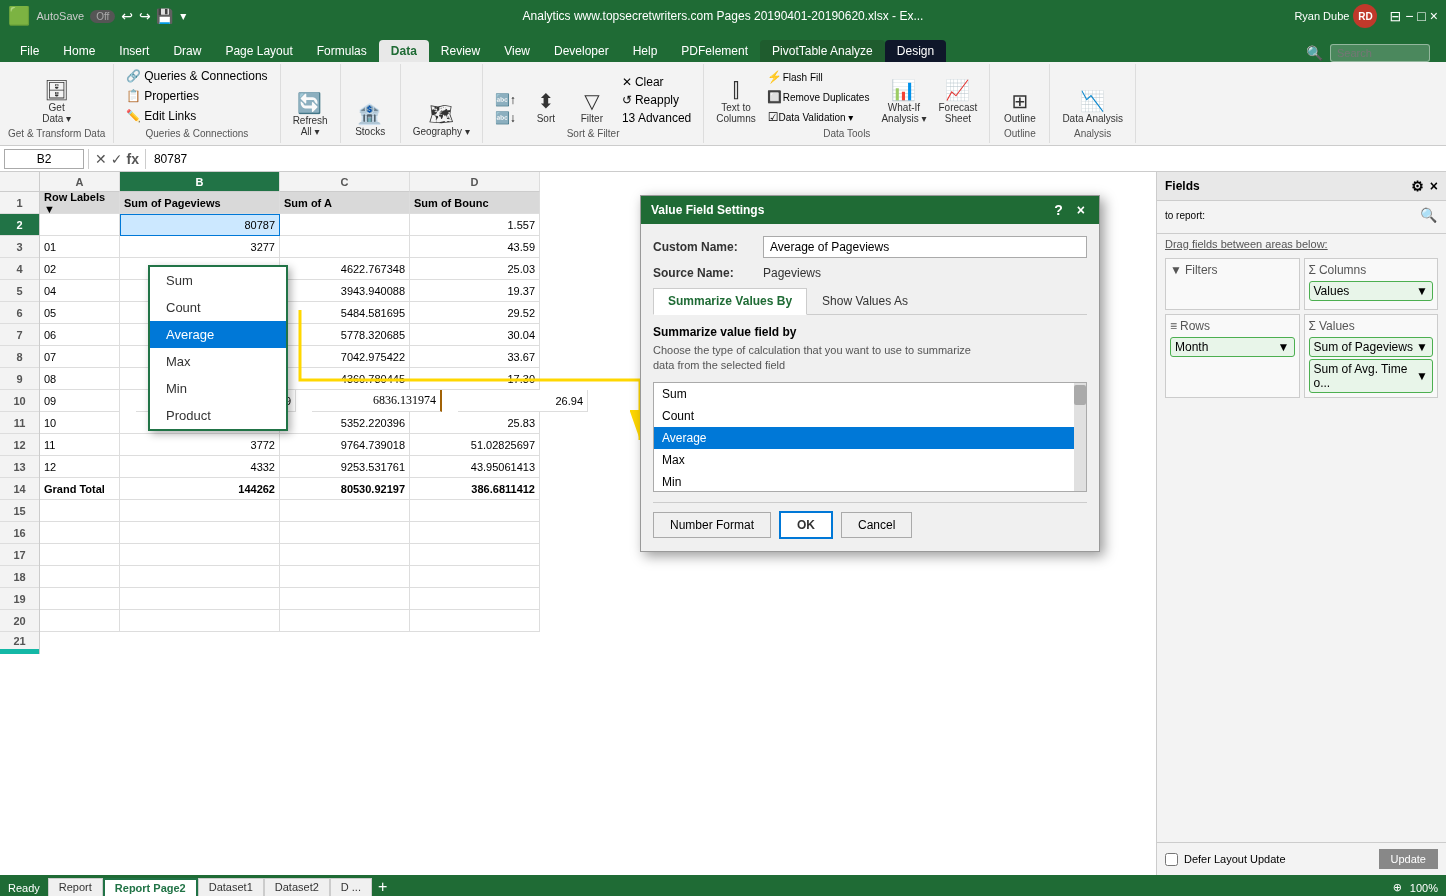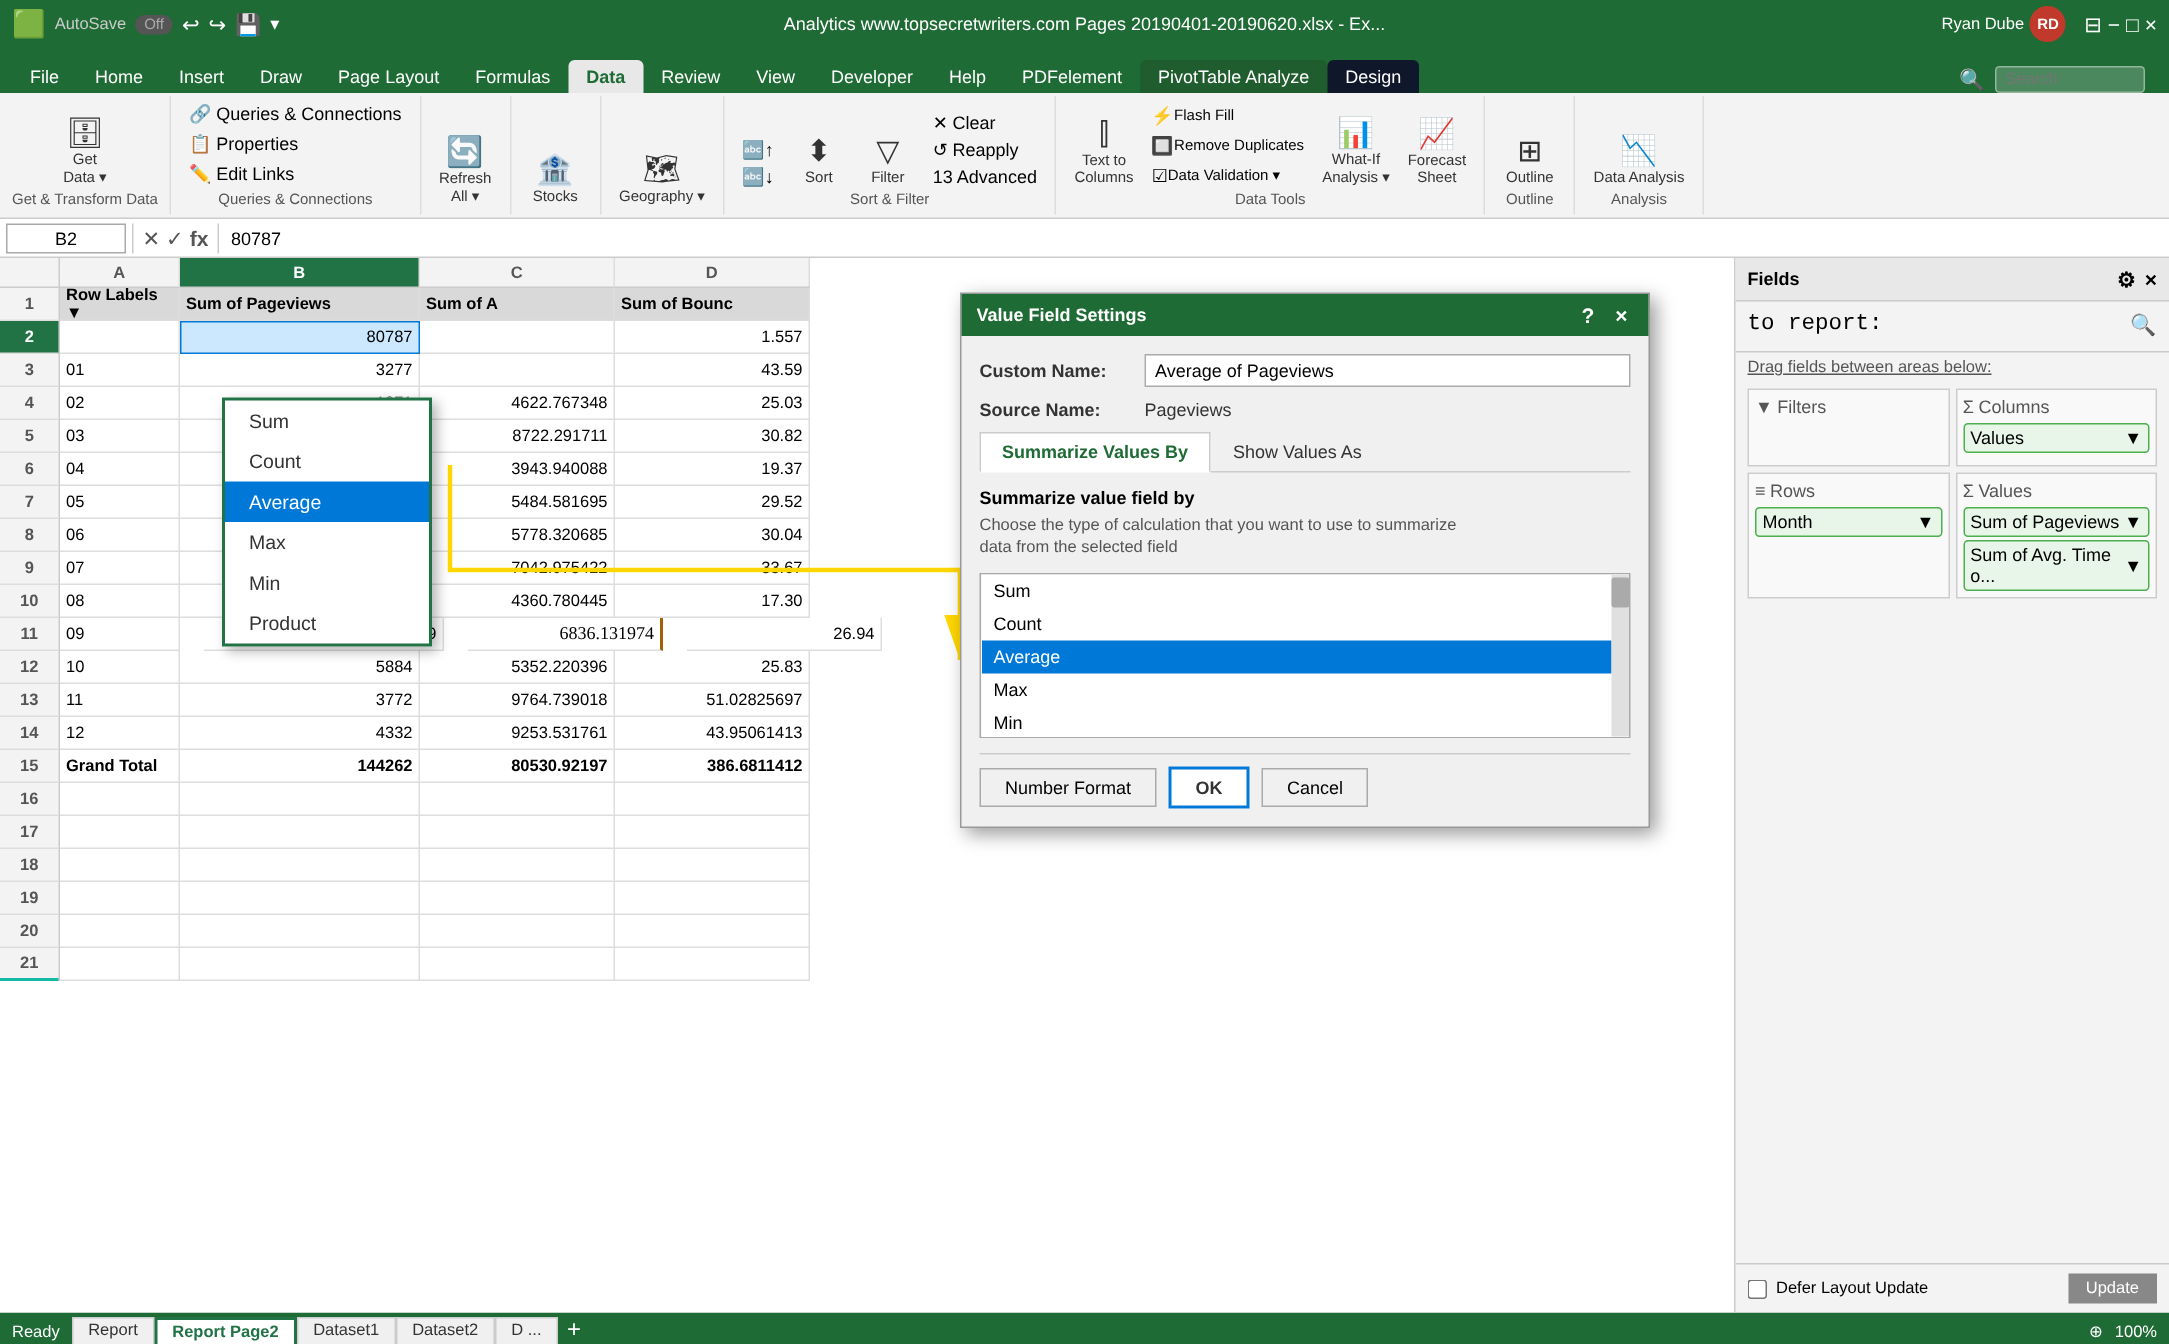--- a/index.html
+++ b/index.html
@@ -497,21 +497,21 @@
         <div style="height:22px;border-bottom:1px solid #ddd;display:flex;align-items:center;justify-content:center;font-size:11px;color:#555;font-weight:bold;">11</div>
         <div style="height:22px;border-bottom:1px solid #ddd;display:flex;align-items:center;justify-content:center;font-size:11px;color:#555;font-weight:bold;">12</div>
         <div style="height:22px;border-bottom:1px solid #ddd;display:flex;align-items:center;justify-content:center;font-size:11px;color:#555;font-weight:bold;">13</div>
         <div style="height:22px;border-bottom:1px solid #ddd;display:flex;align-items:center;justify-content:center;font-size:11px;color:#555;font-weight:bold;">14</div>
         <div style="height:22px;border-bottom:1px solid #ddd;display:flex;align-items:center;justify-content:center;font-size:11px;color:#555;font-weight:bold;">15</div>
         <div style="height:22px;border-bottom:1px solid #ddd;display:flex;align-items:center;justify-content:center;font-size:11px;color:#555;font-weight:bold;">16</div>
         <div style="height:22px;border-bottom:1px solid #ddd;display:flex;align-items:center;justify-content:center;font-size:11px;color:#555;font-weight:bold;">17</div>
         <div style="height:22px;border-bottom:1px solid #ddd;display:flex;align-items:center;justify-content:center;font-size:11px;color:#555;font-weight:bold;">18</div>
         <div style="height:22px;border-bottom:1px solid #ddd;display:flex;align-items:center;justify-content:center;font-size:11px;color:#555;font-weight:bold;">19</div>
         <div style="height:22px;border-bottom:1px solid #ddd;display:flex;align-items:center;justify-content:center;font-size:11px;color:#555;font-weight:bold;">20</div>
-        <div style="height:22px;border-bottom:2px solid #14b8a6;display:flex;align-items:center;justify-content:center;font-size:11px;color:#555;font-weight:bold;">21</div>
+        <div style="height:22px;border-bottom:5px solid #14b8a6;display:flex;align-items:center;justify-content:center;font-size:11px;color:#555;font-weight:bold;">21</div>
       </div>
 
       <div style="display:flex;flex-direction:column;">
 
         <div style="display:flex;height:22px;">
           <div style="width:80px;height:22px;border-right:1px solid #ddd;border-bottom:1px solid #ddd;padding:0 4px;font-size:11px;display:flex;align-items:center;background:#d9d9d9;font-weight:bold;">Row Labels ▼</div>
           <div style="width:160px;height:22px;border-right:1px solid #ddd;border-bottom:1px solid #ddd;padding:0 4px;font-size:11px;display:flex;align-items:center;background:#d9d9d9;font-weight:bold;">Sum of Pageviews</div>
           <div style="width:130px;height:22px;border-right:1px solid #ddd;border-bottom:1px solid #ddd;padding:0 4px;font-size:11px;display:flex;align-items:center;background:#d9d9d9;font-weight:bold;">Sum of A</div>
           <div style="width:130px;height:22px;border-right:1px solid #ddd;border-bottom:1px solid #ddd;padding:0 4px;font-size:11px;display:flex;align-items:center;background:#d9d9d9;font-weight:bold;">Sum of Bounc</div>
         </div>
@@ -530,26 +530,20 @@
           <div style="width:130px;height:22px;border-right:1px solid #ddd;border-bottom:1px solid #ddd;padding:0 4px;font-size:11px;display:flex;align-items:center;justify-content:flex-end;">43.59</div>
         </div>
 
         <div style="display:flex;height:22px;">
           <div style="width:80px;height:22px;border-right:1px solid #ddd;border-bottom:1px solid #ddd;padding:0 4px;font-size:11px;display:flex;align-items:center;">02</div>
           <div style="width:160px;height:22px;border-right:1px solid #ddd;border-bottom:1px solid #ddd;padding:0 4px;font-size:11px;display:flex;align-items:center;justify-content:flex-end;">1871</div>
           <div style="width:130px;height:22px;border-right:1px solid #ddd;border-bottom:1px solid #ddd;padding:0 4px;font-size:11px;display:flex;align-items:center;justify-content:flex-end;">4622.767348</div>
           <div style="width:130px;height:22px;border-right:1px solid #ddd;border-bottom:1px solid #ddd;padding:0 4px;font-size:11px;display:flex;align-items:center;justify-content:flex-end;">25.03</div>
         </div>
 
-        <div style="display:flex;height:22px;">
-          <div style="width:80px;height:22px;border-right:1px solid #ddd;border-bottom:1px solid #ddd;padding:0 4px;font-size:11px;display:flex;align-items:center;">03</div>
-          <div style="width:160px;height:22px;border-right:1px solid #ddd;border-bottom:1px solid #ddd;padding:0 4px;font-size:11px;display:flex;align-items:center;justify-content:flex-end;">3467</div>
-          <div style="width:130px;height:22px;border-right:1px solid #ddd;border-bottom:1px solid #ddd;padding:0 4px;font-size:11px;display:flex;align-items:center;justify-content:flex-end;">8722.291711</div>
-          <div style="width:130px;height:22px;border-right:1px solid #ddd;border-bottom:1px solid #ddd;padding:0 4px;font-size:11px;display:flex;align-items:center;justify-content:flex-end;">30.82</div>
-        </div>
 
         <div style="display:flex;height:22px;">
           <div style="width:80px;height:22px;border-right:1px solid #ddd;border-bottom:1px solid #ddd;padding:0 4px;font-size:11px;display:flex;align-items:center;">04</div>
           <div style="width:160px;height:22px;border-right:1px solid #ddd;border-bottom:1px solid #ddd;padding:0 4px;font-size:11px;display:flex;align-items:center;justify-content:flex-end;">2451</div>
           <div style="width:130px;height:22px;border-right:1px solid #ddd;border-bottom:1px solid #ddd;padding:0 4px;font-size:11px;display:flex;align-items:center;justify-content:flex-end;">3943.940088</div>
           <div style="width:130px;height:22px;border-right:1px solid #ddd;border-bottom:1px solid #ddd;padding:0 4px;font-size:11px;display:flex;align-items:center;justify-content:flex-end;">19.37</div>
         </div>
 
         <div style="display:flex;height:22px;">
           <div style="width:80px;height:22px;border-right:1px solid #ddd;border-bottom:1px solid #ddd;padding:0 4px;font-size:11px;display:flex;align-items:center;">05</div>
@@ -658,21 +652,21 @@
     <div class="panel-header">
       <span>Fields</span>
       <div style="display:flex;gap:6px;">
         <span style="cursor:pointer;font-size:14px;">⚙</span>
         <span style="cursor:pointer;font-size:14px;">×</span>
       </div>
     </div>
 
     <div style="padding:6px 8px;border-bottom:1px solid #ccc;">
       <div style="display:flex;align-items:center;justify-content:space-between;margin-bottom:4px;">
-        <span style="font-size:15px;font-family:Liberation Mono, monospace;">to report:</span>
+        <span style="font-size:10px;">to report:</span>
         <span style="font-size:14px;cursor:pointer;">🔍</span>
       </div>
     </div>
 
     <div style="padding:4px 8px;font-size:11px;color:#555;text-decoration:underline;">Drag fields between areas below:</div>
 
     <div style="display:grid;grid-template-columns:1fr 1fr;gap:4px;padding:4px 8px;">
 
       <div style="background:#f9f9f9;border:1px solid #ccc;padding:4px;">
         <div style="font-size:11px;color:#555;display:flex;align-items:center;gap:3px;margin-bottom:4px;">

